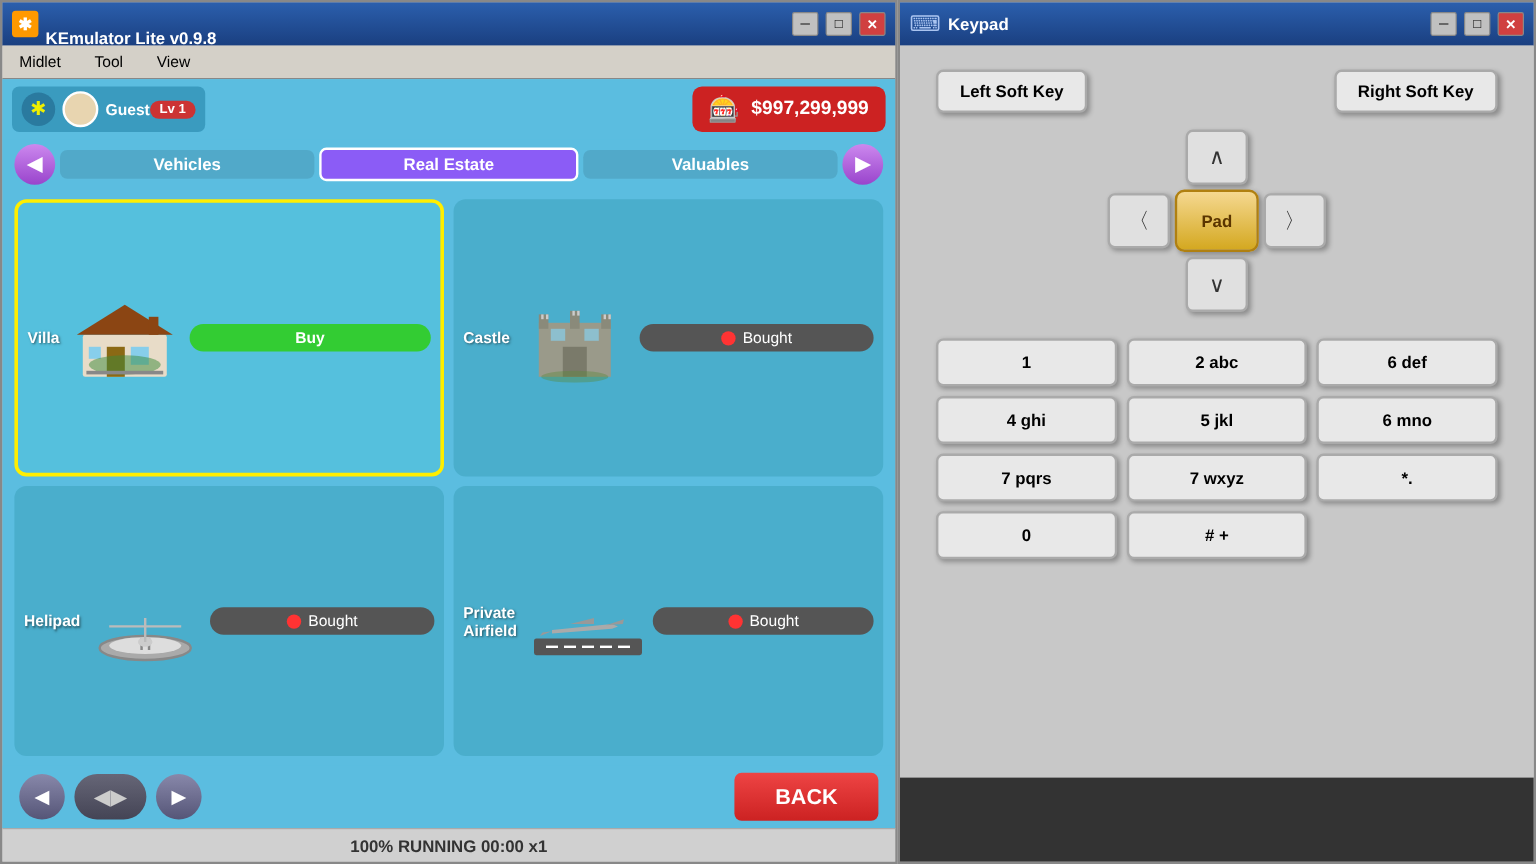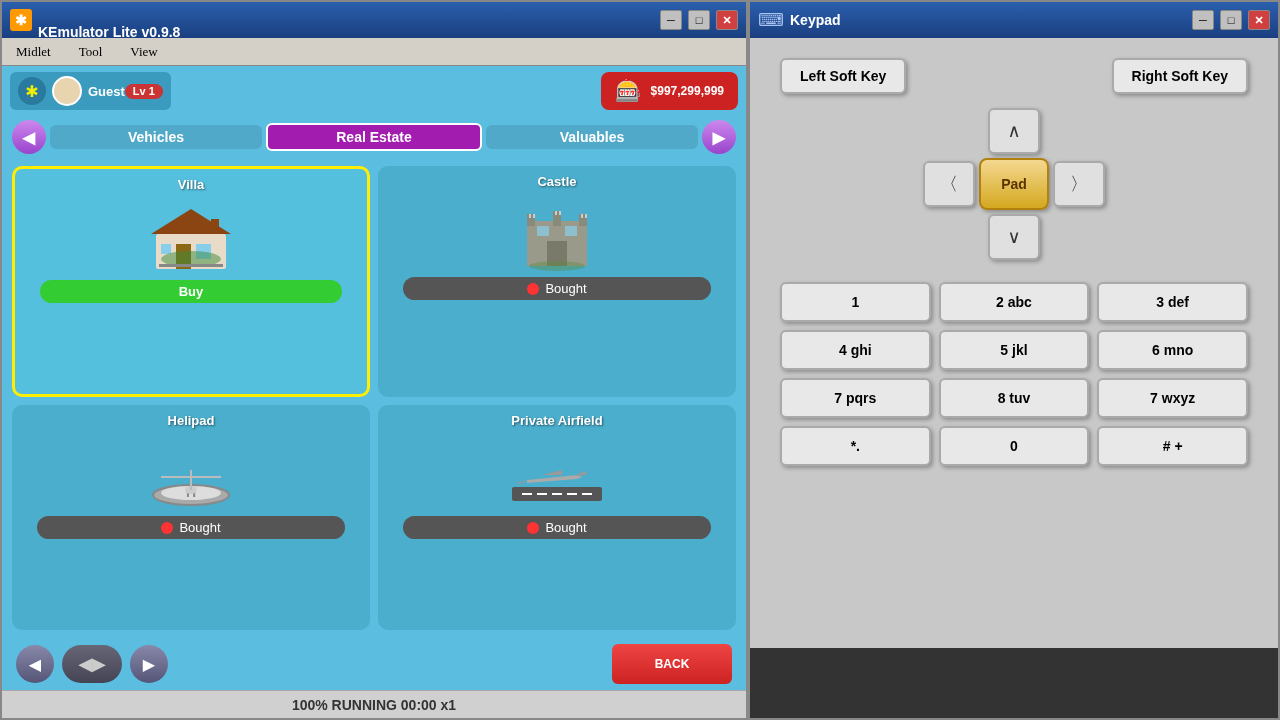--- a/index.html
+++ b/index.html
@@ -81,21 +81,20 @@
       padding: 0 8px;
       gap: 16px;
       border-bottom: 1px solid #888;
     }
 
     .menu-item {
       font-size: 13px;
       color: #000;
       cursor: pointer;
       padding: 2px 6px;
-      font-family: Liberation Serif, serif;
     }
 
     #game-area {
       flex: 1;
       background: #5bbde0;
       display: flex;
       flex-direction: column;
       overflow: hidden;
     }
 
@@ -166,21 +165,21 @@
       align-items: center;
       gap: 8px;
     }
 
     #chip-icon {
       font-size: 22px;
     }
 
     #currency-amount {
       color: #fff;
-      font-size: 12px;
+      font-size: 16px;
       font-weight: bold;
     }
 
     
     #tab-bar {
       display: flex;
       align-items: center;
       background: #5bbde0;
       padding: 4px 10px;
       gap: 4px;
@@ -206,39 +205,39 @@
       padding: 4px 0;
       font-size: 14px;
       font-weight: bold;
       color: #fff;
       cursor: pointer;
       border-radius: 6px;
       background: rgba(0,0,0,0.1);
     }
 
     .tab.active {
-      background: #a21caf;
+      background: #8b5cf6;
       border: 2px solid #fff;
     }
 
     
     #items-grid {
       display: grid;
       grid-template-columns: 1fr 1fr;
       gap: 8px;
       padding: 8px 10px;
       flex: 1;
     }
 
     .item-card {
       background: #4aaecc;
       border-radius: 10px;
       padding: 8px;
       display: flex;
-      flex-direction: column;
+      flex-direction: row;
       align-items: center;
       gap: 4px;
     }
 
     .item-card.selected {
       border: 3px solid #ffee00;
       background: #55c0dd;
     }
 
     .item-name {
@@ -314,21 +313,21 @@
       color: #fff;
       font-size: 16px;
       border: none;
     }
 
     .ctrl-btn.back-btn {
       margin-left: auto;
       background: linear-gradient(to bottom, #ee4444, #cc2222);
       border-radius: 6px;
       width: 120px;
-      font-size: 12px;
+      font-size: 18px;
       font-weight: bold;
       color: #fff;
       height: 40px;
       border: none;
       cursor: pointer;
     }
 
     .center-btn {
       background: linear-gradient(to bottom, #666677, #444455);
       border-radius: 20px;
@@ -657,26 +656,25 @@
         <button class="dpad-btn">〉</button>
       </div>
       <div>
         <button class="dpad-btn">∨</button>
       </div>
     </div>
 
     <div id="numpad">
       <button class="num-btn">1</button>
       <button class="num-btn">2 abc</button>
-      <button class="num-btn">3 def</button>
+      <button class="num-btn">6 def</button>
       <button class="num-btn">4 ghi</button>
       <button class="num-btn">5 jkl</button>
       <button class="num-btn">6 mno</button>
       <button class="num-btn">7 pqrs</button>
-      <button class="num-btn">8 tuv</button>
       <button class="num-btn">7 wxyz</button>
       <button class="num-btn">*.</button>
       <button class="num-btn">0</button>
       <button class="num-btn"># +</button>
     </div>
   </div>
 
   <div id="keypad-bottom"></div>
 </div>
 

